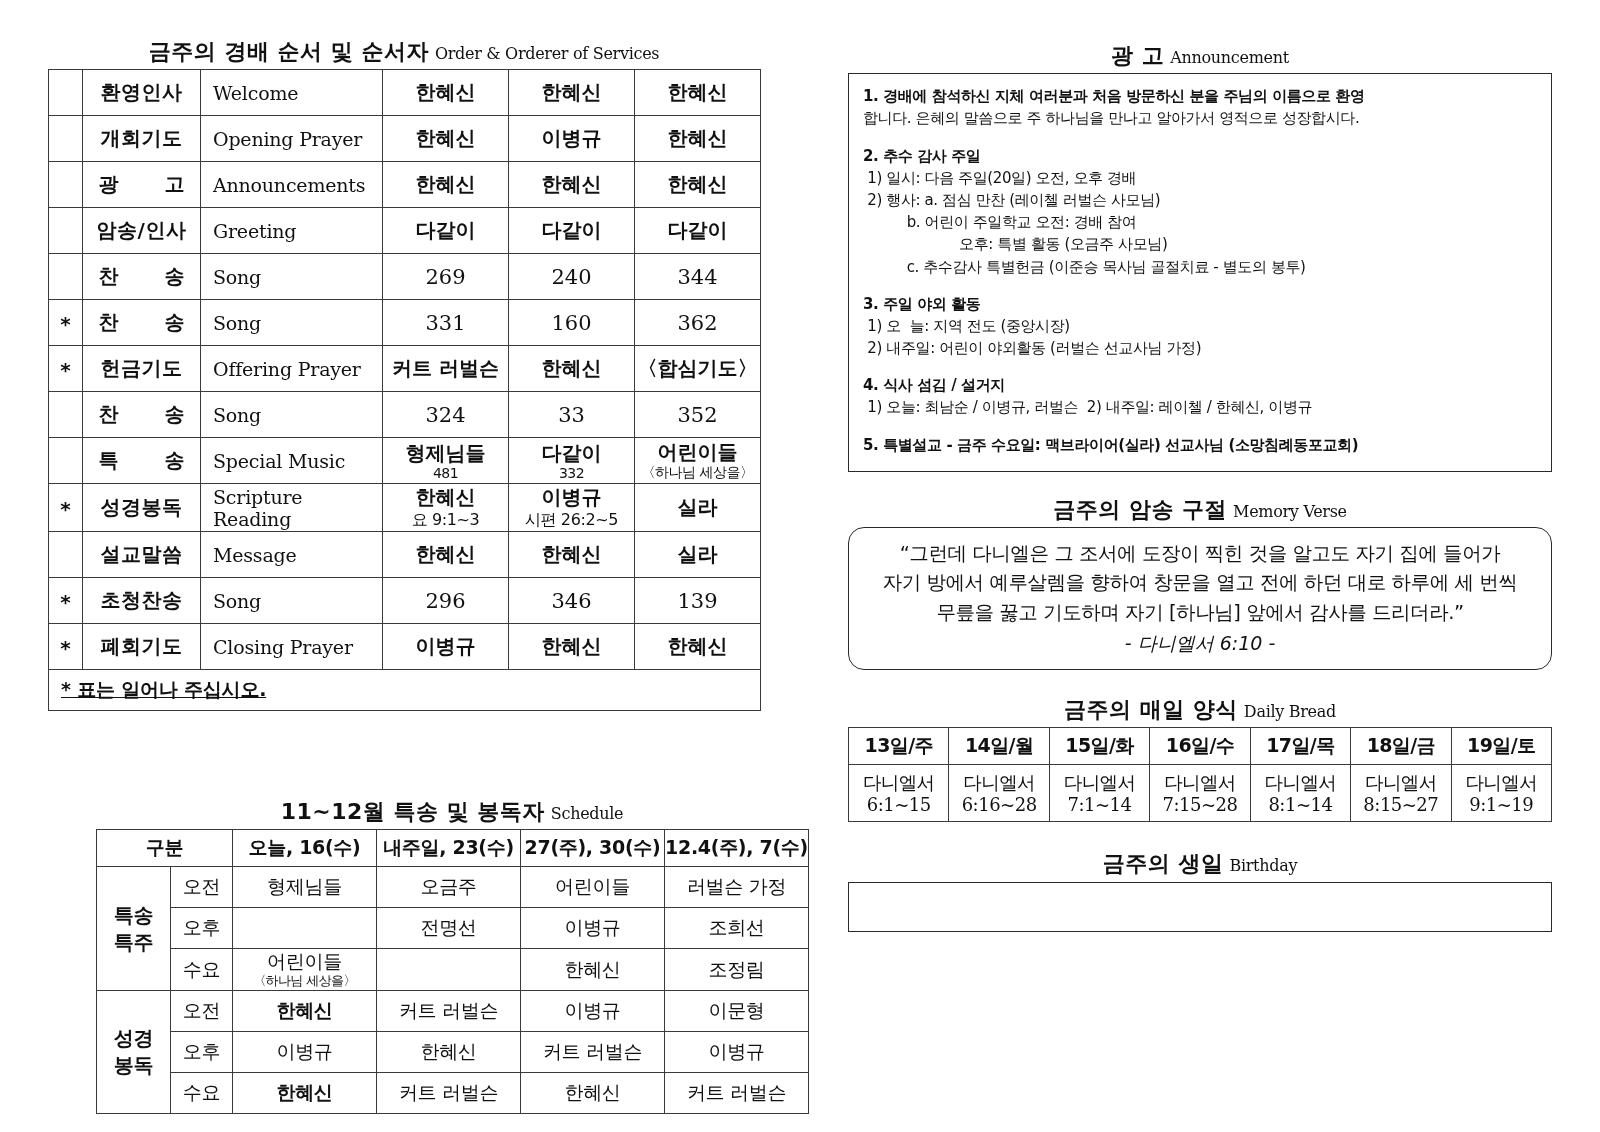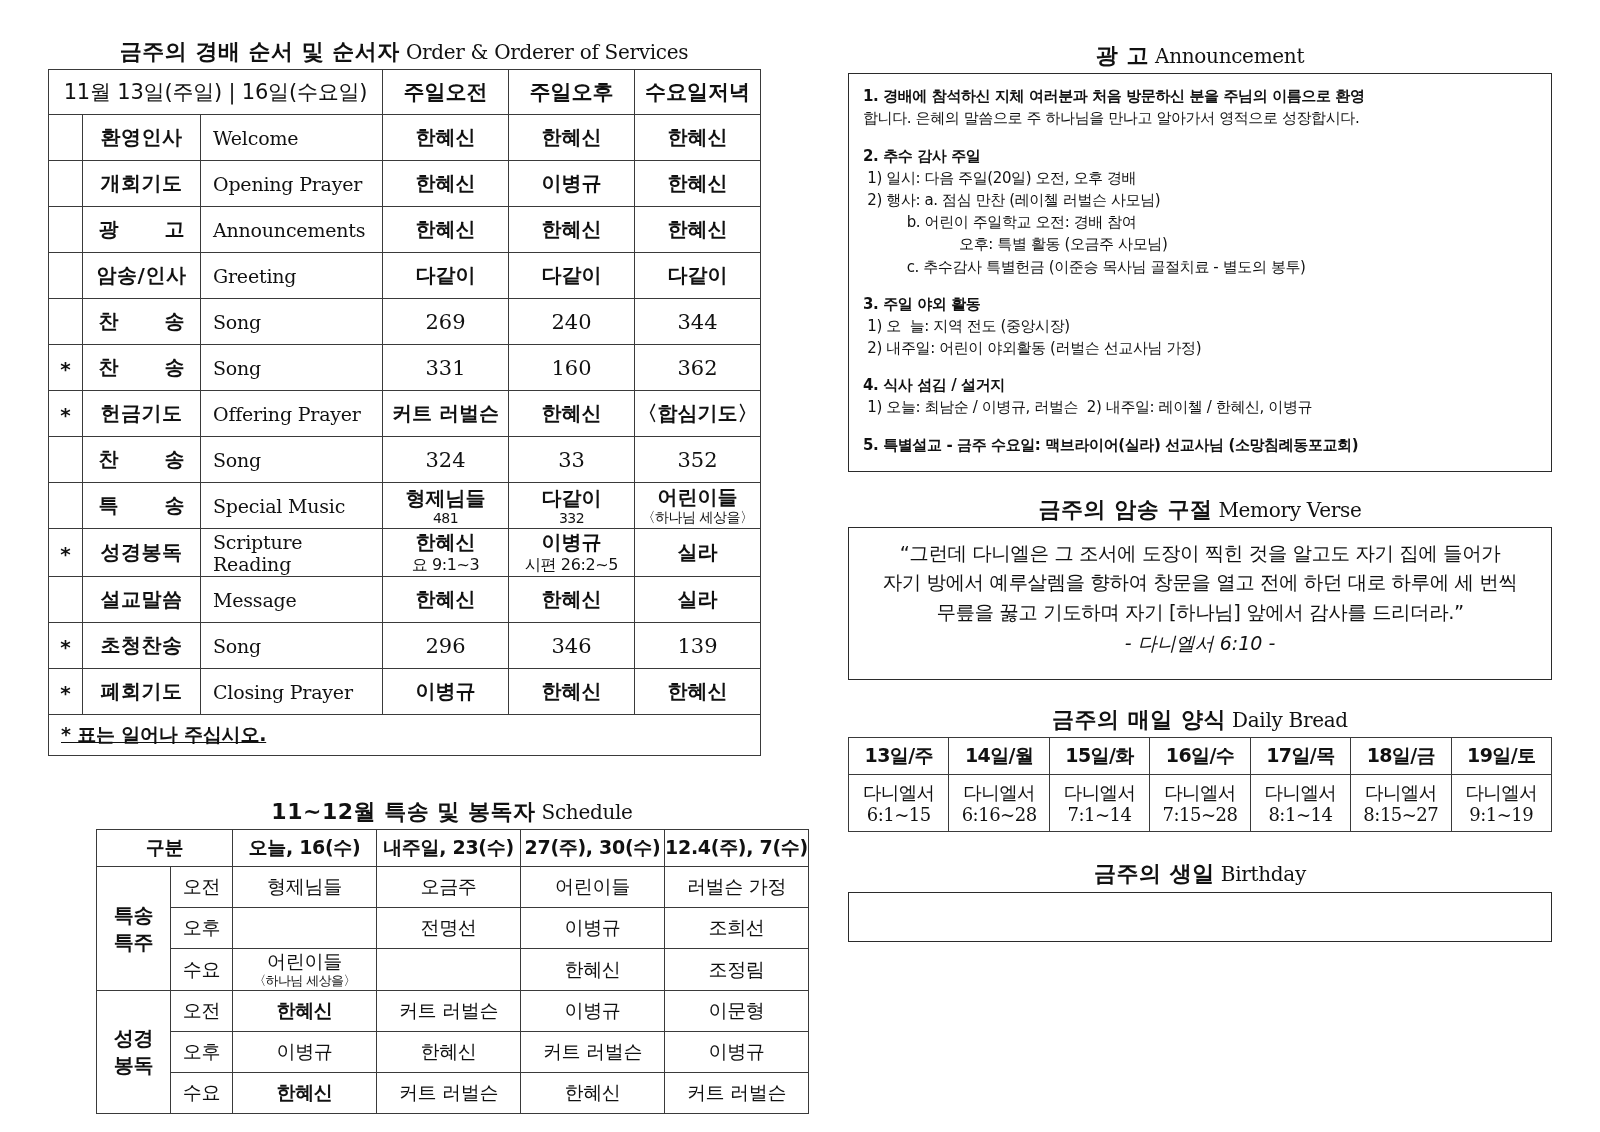--- a/index.html
+++ b/index.html
@@ -30,21 +30,21 @@
     margin-bottom: 5px;
   }
   .sec-title .kr {
     font-weight: bold;
     letter-spacing: 0.5px;
     font-size: 22px;
   }
   .sec-title .en {
     font-family: "DejaVu Serif", serif;
     font-weight: normal;
-    font-size: 20px;
+    font-size: 16px;
     margin-left: 6px;
     letter-spacing: -0.3px;
   }
 
   
   .col-left {
     position: absolute;
     left: 48px;
     top: 40px;
     width: 712px;
@@ -195,25 +195,26 @@
     letter-spacing: -0.4px;
   }
   .ann-item { margin-bottom: 2px; }
   .ann-gap { height: 13px; }
   .ann-head { font-weight: bold; }
   .ann-line { white-space: pre; }
 
   
   .verse-wrap { margin-top: 26px; }
   .verse-box {
-    padding: 11px 16px 22px 16px;
+    padding: 11px 16px 12px 16px;
     text-align: center;
     font-size: 19.5px;
     line-height: 1.5;
     letter-spacing: -0.45px;
+    border-radius: 16px;
   }
   .verse-ref {
     font-style: italic;
     font-size: 19px;
     margin-top: 2px;
     letter-spacing: 0;
   }
 
   
   .bread-wrap { margin-top: 28px; }
@@ -254,26 +255,20 @@
     <table class="grid order-tbl">
       <colgroup>
         <col style="width:34px">
           <col style="width:118px">
           <col style="width:182px">
         <col style="width:126px">
           <col style="width:126px">
           <col style="width:126px">
       </colgroup>
       <tbody id="order-body">
-          <tr class="hdr">
-            <td class="datecell" colspan="3">11월 13일(주일) | 16일(수요일)</td>
-            <td>주일오전</td>
-            <td>주일오후</td>
-            <td>수요일저녁</td>
-          </tr>
           <tr class="solid">
             <td class="star"></td>
             <td class="kname">환영인사</td>
             <td class="ename">Welcome</td>
             <td class="val">한혜신</td>
             <td class="val">한혜신</td>
             <td class="val">한혜신</td>
           </tr>
           <tr class="dot">
             <td class="star"></td>

